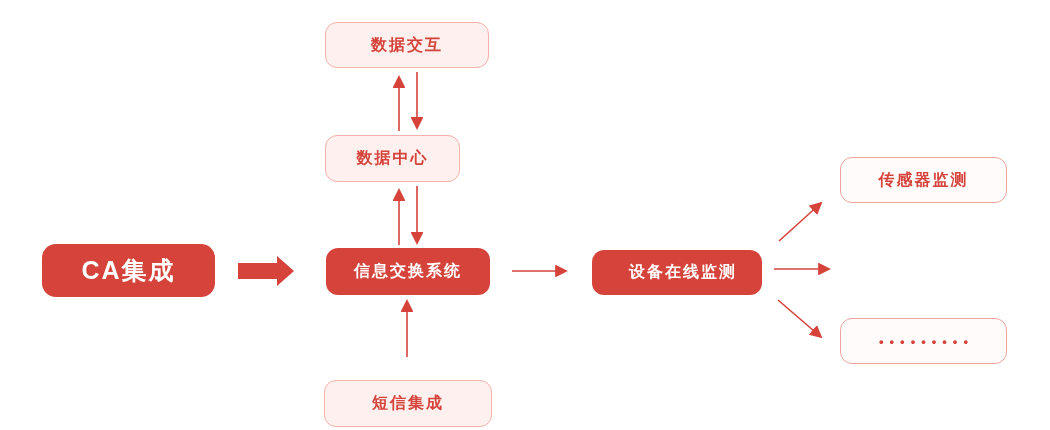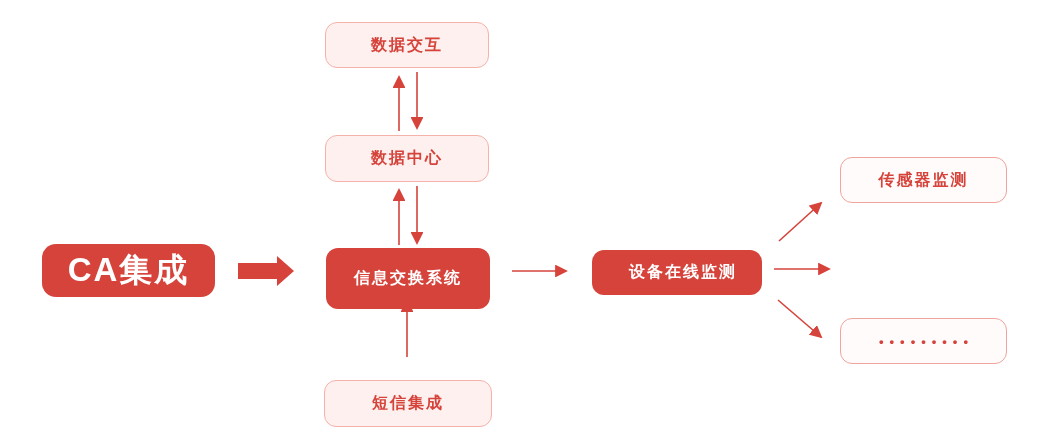--- a/index.html
+++ b/index.html
@@ -40,24 +40,24 @@
     background: var(--tint-fill);
     border: 1px solid var(--tint-border);
     color: var(--primary-red);
   }
   .plain {
     background: var(--plain-fill);
     border: 1px solid var(--plain-border);
     color: var(--primary-red);
   }
   
-  .n-ca        { left: 42px;  top: 244px; width: 173px; height: 53px; font-size: 33px; border-radius: 14px; }
+  .n-ca        { left: 42px;  top: 244px; width: 173px; height: 53px; font-size: 25px; border-radius: 14px; }
   .n-data-int  { left: 325px; top: 22px;  width: 164px; height: 46px; }
-  .n-data-ctr  { left: 325px; top: 135px; width: 164px; height: 47px; }
-  .n-info-ex   { left: 326px; top: 248px; width: 164px; height: 61px; }
+  .n-data-ctr  { left: 325px; top: 135px; width: 135px; height: 47px; }
+  .n-info-ex   { left: 326px; top: 248px; width: 164px; height: 47px; }
   .n-sms       { left: 324px; top: 358px; width: 168px; height: 47px; margin-top: 22px; }
   .n-device    { left: 592px; top: 250px; width: 170px; height: 45px; padding-left: 12px; }
   .n-sensor    { left: 840px; top: 157px; width: 167px; height: 46px; }
   .n-video     { left: 840px; top: 246px; width: 167px; height: 47px; }
   .n-more      { left: 840px; top: 318px; width: 167px; height: 46px; font-size: 13px; letter-spacing: 6px; padding-left: 6px; }
   .edges-layer {
     position: absolute;
     left: 0; top: 0;
     pointer-events: none;
   }

